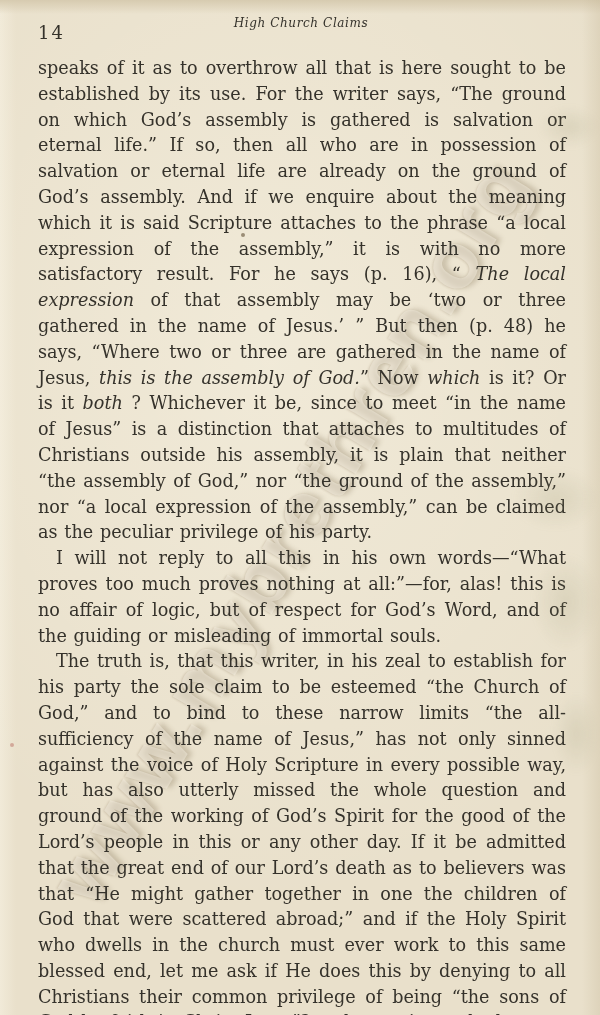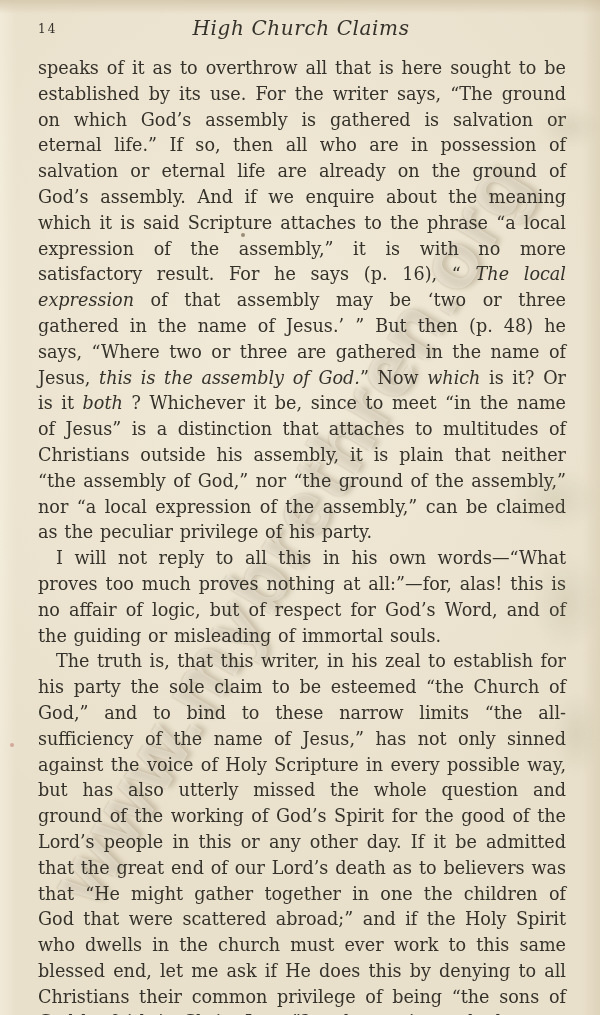--- a/index.html
+++ b/index.html
@@ -41,31 +41,31 @@
     position: absolute;
     top: 16px;
     left: 38px;
     right: 36px;
     height: 32px;
   }
   .page-number {
     position: absolute;
     left: 0;
     top: 6px;
-    font-size: 12px;
+    font-size: 18px;
     letter-spacing: 2px;
     text-align: center;
   }
   .page-title {
     position: absolute;
     left: 0; right: 0;
     top: 0;
     text-align: center;
     font-style: italic;
-    font-size: 20px;
+    font-size: 12px;
     letter-spacing: 0.6px;
   }
   .watermark {
     position: absolute;
     left: -160px;
     top: 485px;
     width: 900px;
     text-align: center;
     transform: rotate(-59deg);
     font-family: "Liberation Sans", sans-serif;

